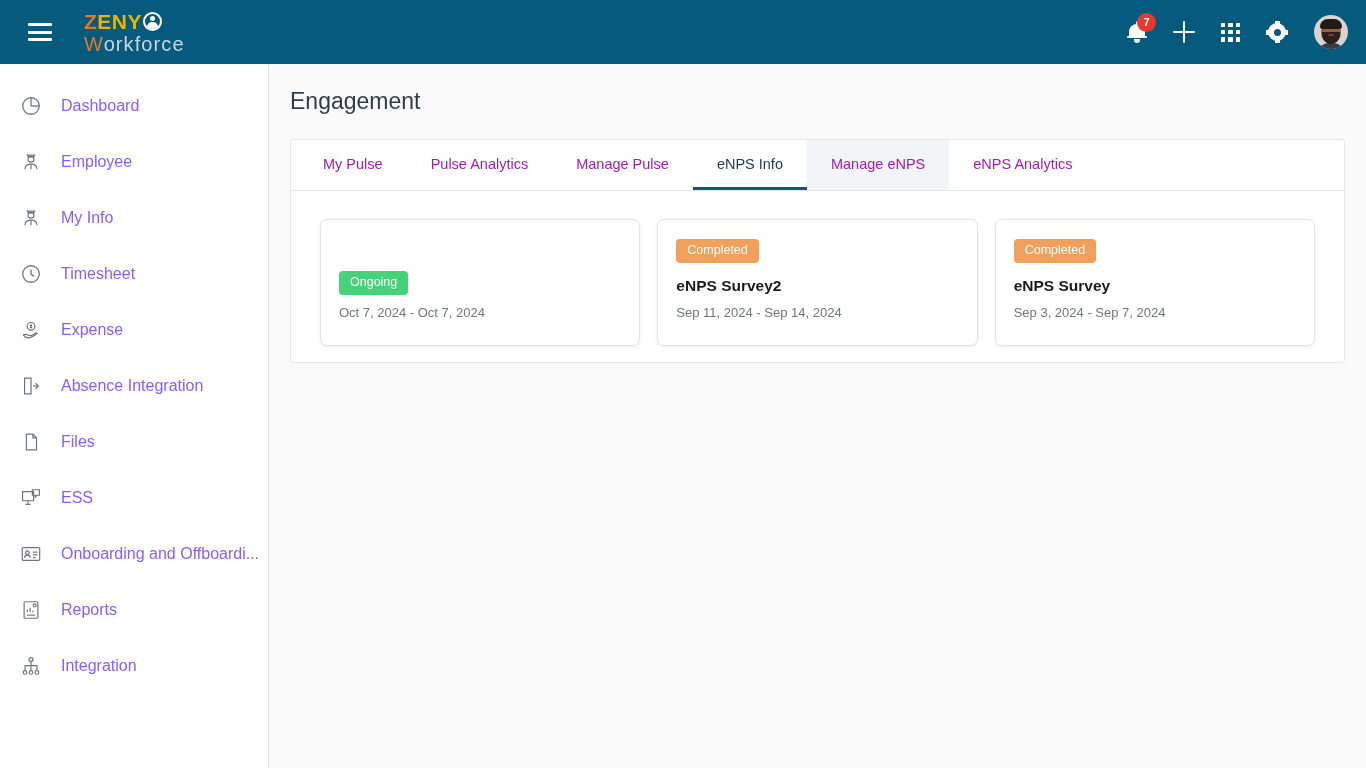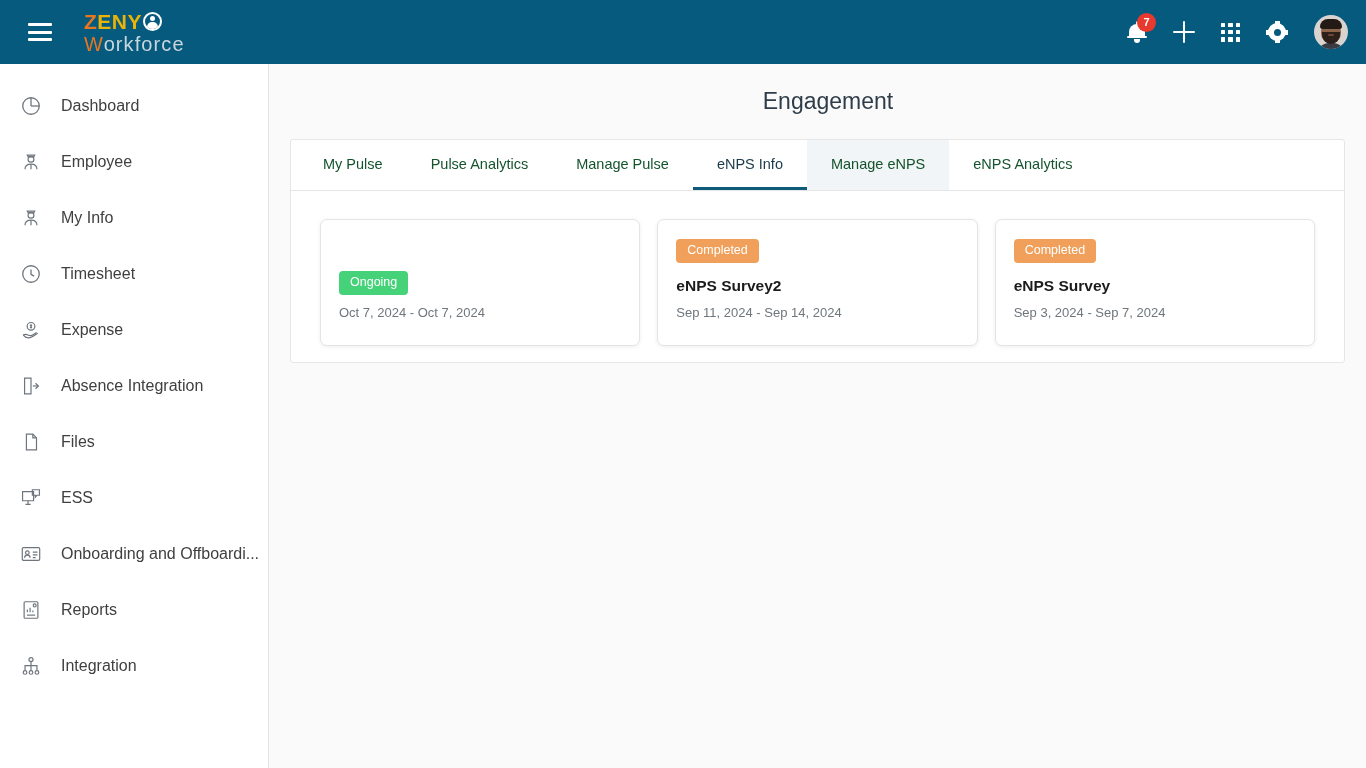--- a/index.html
+++ b/index.html
@@ -112,57 +112,57 @@
     overflow: hidden;
   }
   .nav-item {
     display: flex; align-items: center;
     height: 56px; padding-left: 20px;
     cursor: pointer;
     color: #30363d;
   }
   .nav-label {
     font-size: 16px; margin-left: 19px;
-    color: #404040; white-space: nowrap;
+    color: #8b5cf6; white-space: nowrap;
     overflow: hidden; text-overflow: ellipsis;
     max-width: 205px;
   }
   .nav-ico { width: 22px; height: 22px; flex: 0 0 22px; color: #6e757c; }
   .nav-ico svg { display: block; width: 22px; height: 22px; }
 
   
   .main {
     position: absolute; top: 64px; left: 269px;
     width: 1097px; height: 704px;
     background: #fafafa;
     overflow: hidden;
   }
   .page-title {
     font-size: 23px; color: #2e3d49;
-    padding: 24px 0 0 21px; font-weight: normal; text-align: center;
+    padding: 24px 0 0 21px; font-weight: normal;
   }
 
   .panel {
     margin: 24px 21px 0 21px;
     background: #ffffff;
     border: 1px solid #e6e6e6;
     border-radius: 3px;
     height: 224px;
   }
 
   .tabs {
     display: flex; align-items: stretch;
     height: 51px;
     border-bottom: 1px solid #e6e6e6;
     padding-left: 8px;
   }
   .tab {
     display: flex; align-items: center; justify-content: center;
     padding: 0 24px;
-    font-size: 14.5px; color: #14532d;
+    font-size: 14.5px; color: #a21caf;
     cursor: pointer;
     border-bottom: 3px solid transparent;
     white-space: nowrap;
   }
   .tab.active { color: #1b3b4b; border-bottom-color: #0d5b78; font-weight: 500; }
   .tab.hovered { background: #f2f5f7; }
 
   .cards {
     display: flex; gap: 17px;
     padding: 28px 29px 0 29px;

